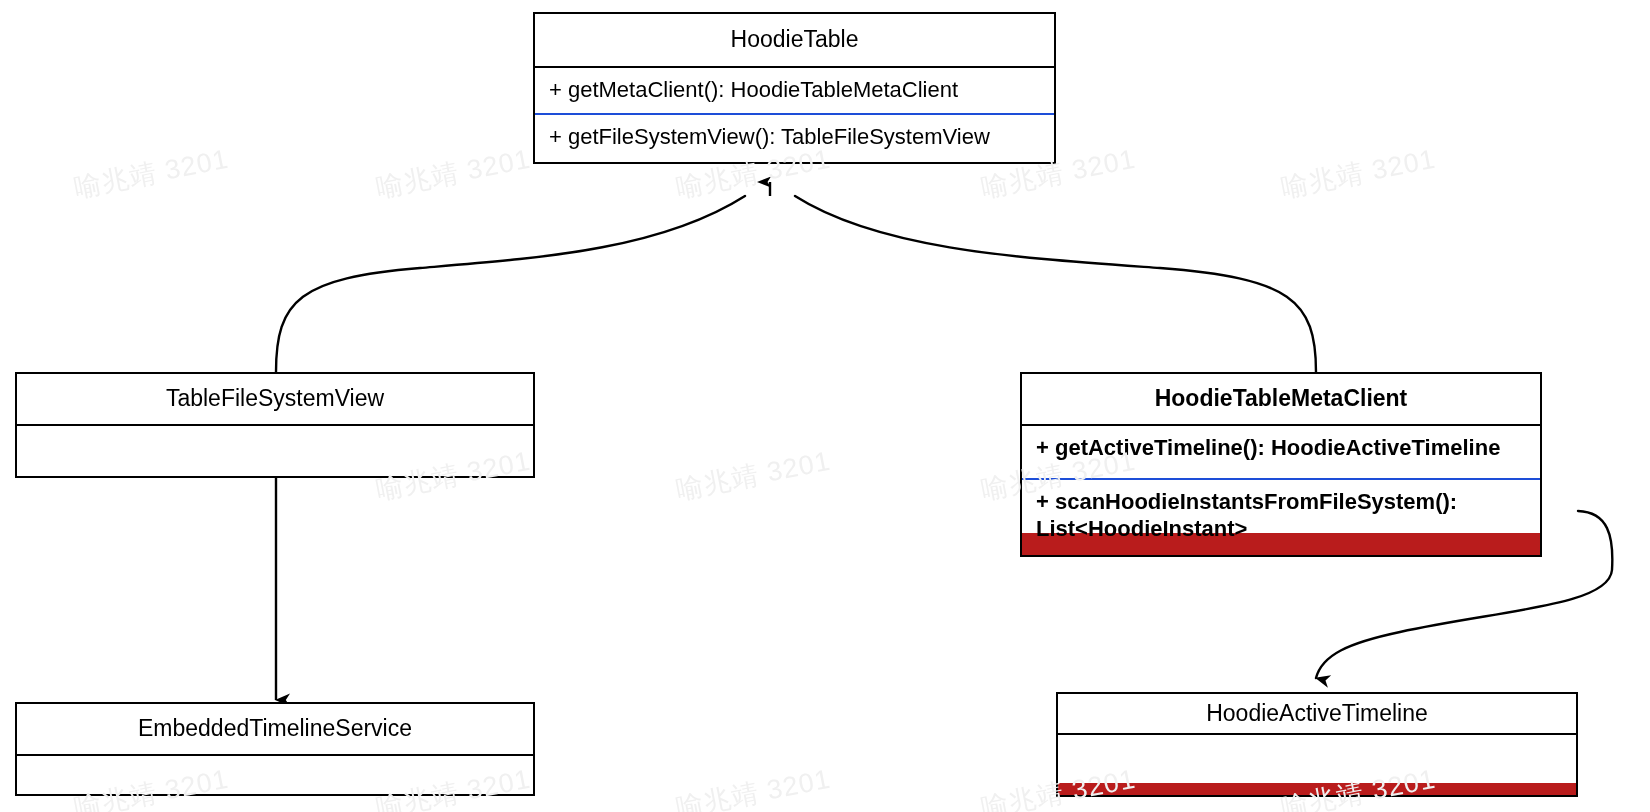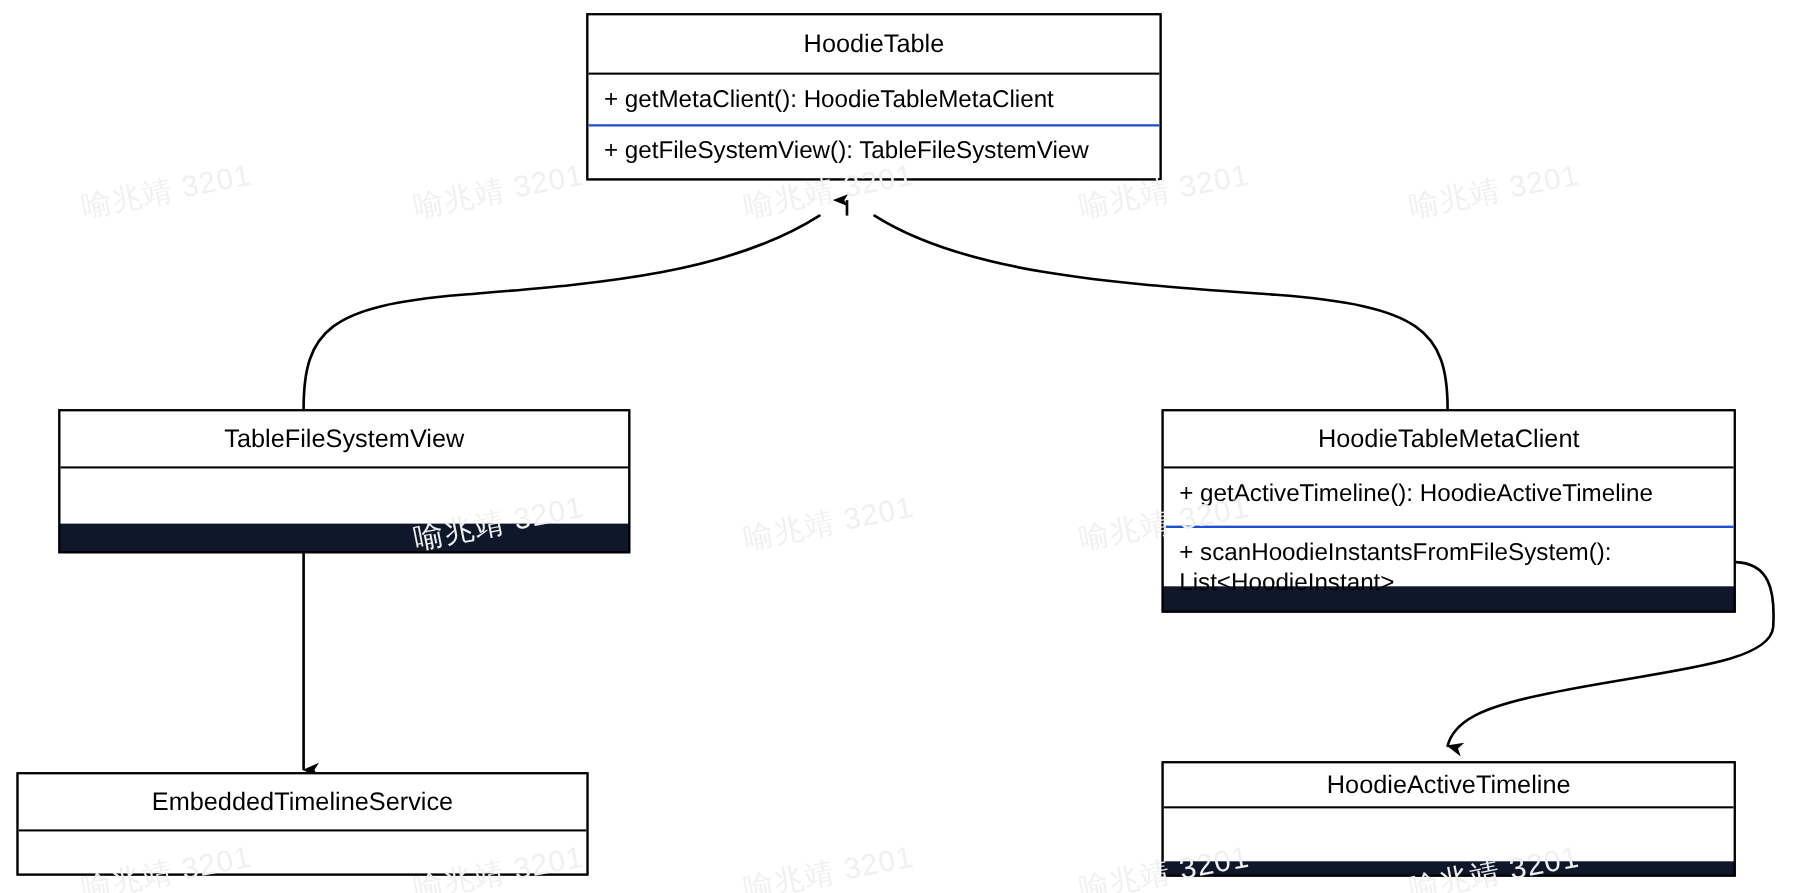--- a/index.html
+++ b/index.html
@@ -43,21 +43,21 @@
     position: absolute;
     left: 0; top: 0;
     z-index: 1;
   }
 
   
   .uml-class {
     position: absolute;
     box-sizing: border-box;
     border: 2px solid #000000;
-    background: #0f172a;
+    background: #b91c1c;
     z-index: 2;
   }
   .uml-title {
     box-sizing: border-box;
     text-align: center;
     font-size: 23px;
     line-height: 1.1;
     display: flex;
     align-items: center;
     justify-content: center;
@@ -131,28 +131,28 @@
   <div class="uml-class" style="left:533px; top:12px; width:523px; height:152px;">
     <div class="uml-title" style="height:54px;">HoodieTable</div>
     <div class="uml-compartment" style="height:45px;">
       <div class="uml-member">+ getMetaClient(): HoodieTableMetaClient</div>
     </div>
     <div class="uml-compartment" style="height:49px;">
       <div class="uml-member">+ getFileSystemView(): TableFileSystemView</div>
     </div>
   </div>
 
-  <div class="uml-class" style="left:15px; top:372px; width:520px; height:131px;margin-left:38px;">
+  <div class="uml-class" style="left:15px; top:372px; width:520px; height:106px;">
     <div class="uml-title" style="height:52px;">TableFileSystemView</div>
     <div class="uml-compartment" style="height:50px;">
       <div class="empty-compartment"></div>
     </div>
   </div>
 
-  <div class="uml-class" style="left:1056px; top:372px; width:522px; height:185px;">
+  <div class="uml-class" style="left:1020px; top:372px; width:522px; height:185px;font-weight:bold;">
     <div class="uml-title" style="height:52px;">HoodieTableMetaClient</div>
     <div class="uml-compartment" style="height:52px;">
       <div class="uml-member">+ getActiveTimeline(): HoodieActiveTimeline</div>
     </div>
     <div class="uml-compartment" style="height:55px;">
       <div class="uml-member">+ scanHoodieInstantsFromFileSystem():
 List&lt;HoodieInstant&gt;</div>
     </div>
   </div>
 

